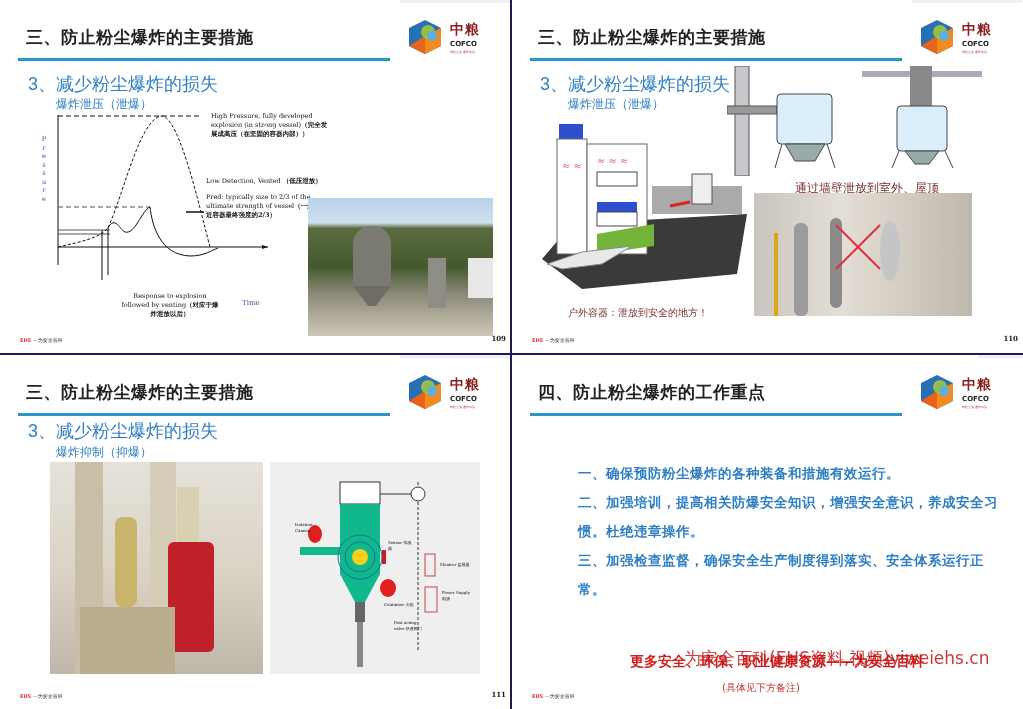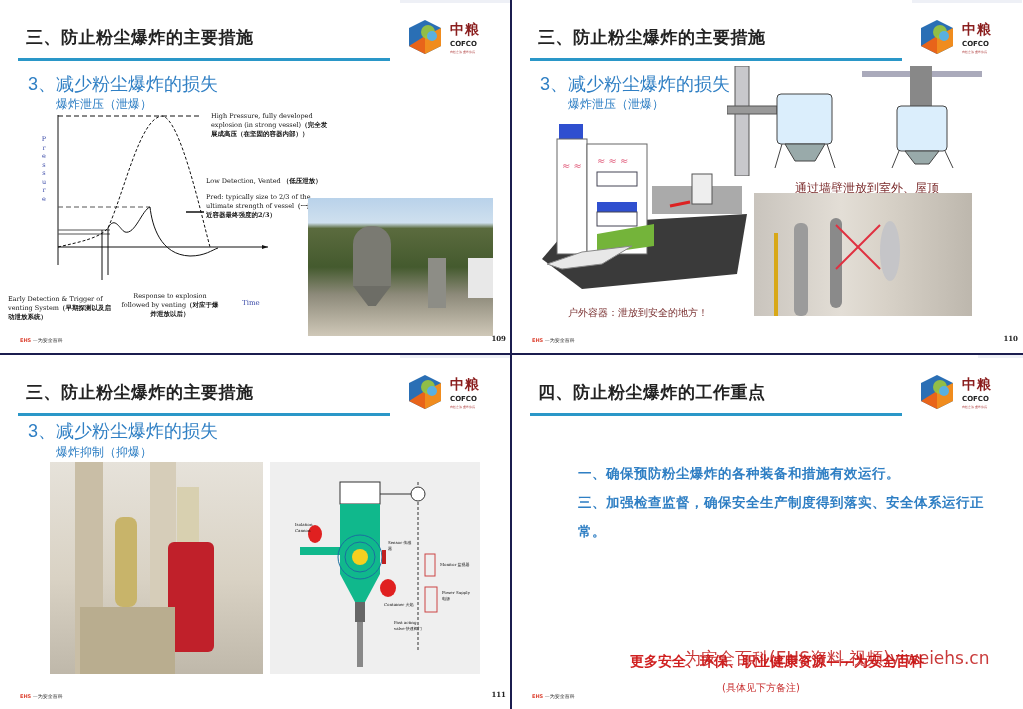--- a/index.html
+++ b/index.html
@@ -78,23 +78,20 @@
   <div class="ann" style="left:40px;top:135px;width:8px;color:#3a4aa8;text-align:center;line-height:8.5px;">P<br>r<br>e<br>s<br>s<br>u<br>r<br>e</div>
   <div class="ann" style="left:211px;top:112px;width:120px;">
     <span>High Pressure, fully developed explosion (in strong vessel)</span><b>（完全发展成高压（在坚固的容器内部））</b>
   </div>
   <div class="ann" style="left:206px;top:177px;width:130px;">
     <span>Low Detection, Vented</span> <b>（低压泄放）</b>
   </div>
   <div class="ann" style="left:206px;top:193px;width:115px;">
     <span>Pred: typically size to 2/3 of the ultimate strength of vessel</span><b>（一般接近容器最终强度的2/3）</b>
   </div>
-  <div class="ann" style="left:8px;top:295px;width:108px;">
-    <span>Early Detection &amp; Trigger of venting System</span><b>（早期探测以及启动泄放系统）</b>
-  </div>
   <div class="ann" style="left:120px;top:292px;width:100px;text-align:center;">
     <span>Response to explosion followed by venting</span><b>（对应于爆炸泄放以后）</b>
   </div>
   <div class="ann" style="left:242px;top:299px;color:#3a4aa8;font-size:7px;">Time</div>
 
   <div class="photo" style="left:308px;top:198px;width:185px;height:138px;background:linear-gradient(180deg,#b9d2ea 0%,#cfe0ee 18%,#5b6b3e 22%,#445a2e 50%,#8d8a7a 70%,#cfc8b8 100%);">
     <div style="position:absolute;left:45px;top:28px;width:38px;height:60px;background:#7a7a72;border-radius:18px 18px 0 0;"></div>
     <div style="position:absolute;left:45px;top:88px;width:38px;height:20px;background:#6d6d66;clip-path:polygon(0 0,100% 0,60% 100%,40% 100%);"></div>
     <div style="position:absolute;left:120px;top:60px;width:18px;height:50px;background:#8d8d86;"></div>
     <div style="position:absolute;left:160px;top:60px;width:25px;height:40px;background:#e8e8e8;"></div>
@@ -245,20 +242,21 @@
       <circle cx="22" cy="14" r="7" fill="#9cc63b" opacity="0.9"></circle>
       <circle cx="26" cy="18" r="5" fill="#5ab0e0"></circle>
     </svg>
     <div class="logo-cn">中粮</div>
     <div class="logo-en">COFCO</div>
     <div class="logo-sub">自然之源 重塑你我</div>
   </div>
 
   <div class="bullets">
     <div>一、确保预防粉尘爆炸的各种装备和措施有效运行。</div>
+    <div>二、加强培训，提高相关防爆安全知识，增强安全意识，养成安全习惯。杜绝违章操作。</div>
     <div>三、加强检查监督，确保安全生产制度得到落实、安全体系运行正常。</div>
   </div>
 
   <div class="promo">更多安全、环保、职业健康资源——为安全百科</div>
   <div class="promo-over">为安全百科(EHS资料,视频)yiweiehs.cn</div>
   <div class="promo-sub">(具体见下方备注)</div>
 
   <div class="footer-logo"><span class="ehs">EHS</span> <span>一为安全百科</span></div>
   <div class="pageno">112</div>
 </div>

